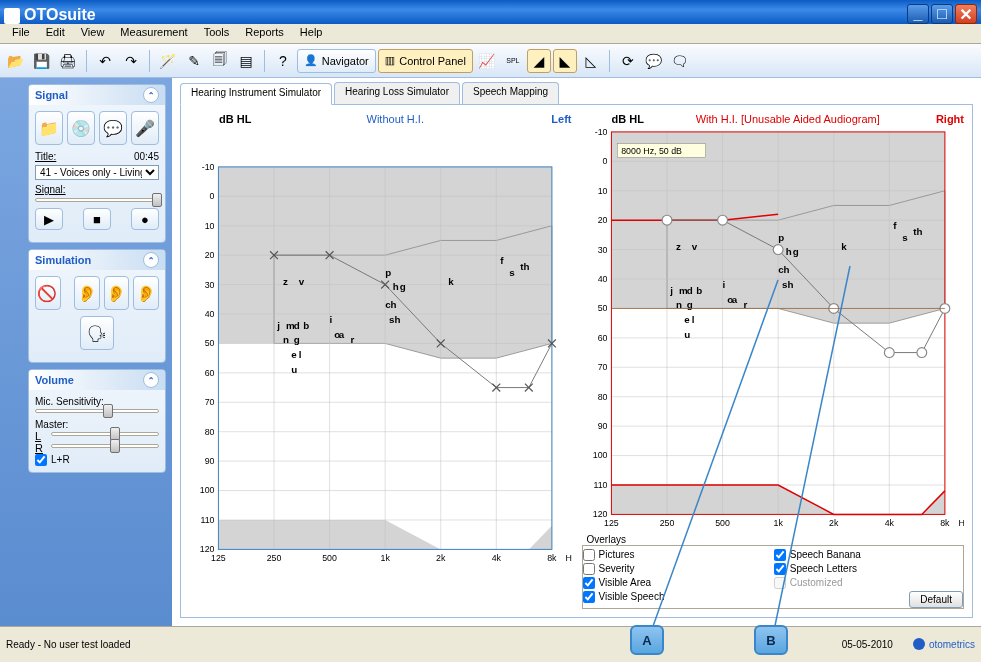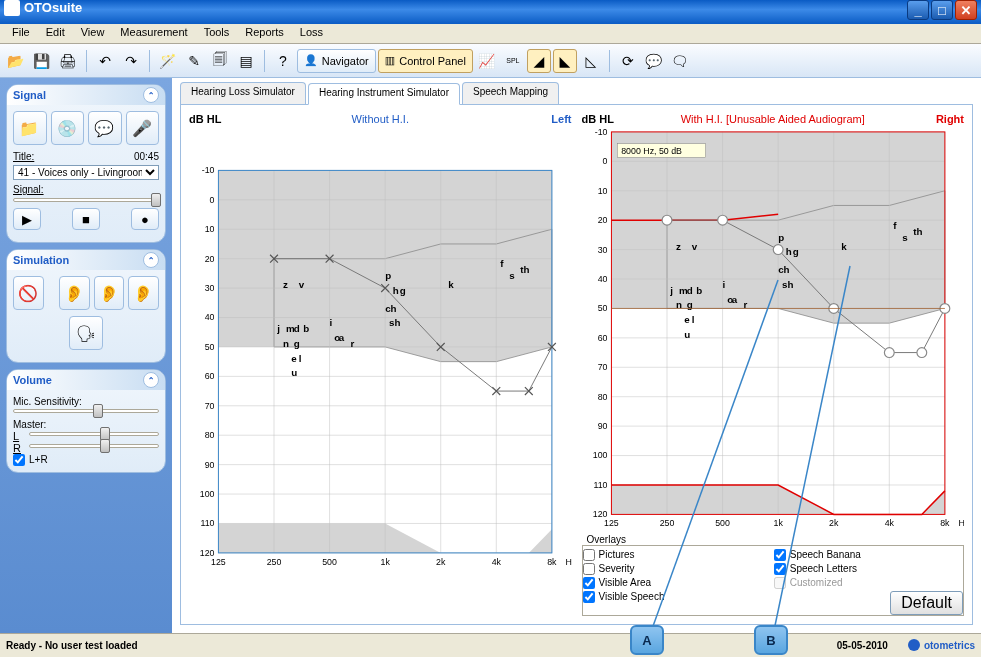--- a/index.html
+++ b/index.html
@@ -1,37 +1,37 @@
 <!DOCTYPE html>
 <html><head>
 <meta charset="utf-8">
 <style>
 * { box-sizing: border-box; margin: 0; padding: 0; }
 body { font-family: Tahoma, sans-serif; font-size: 11px; background: #fff; overflow: hidden; }
 
-.titlebar { height: 24px; background: linear-gradient(to bottom, #0a5bc4, #3c8ae8 40%, #0a5bc4); color: #fff; display: flex; align-items: flex-start; padding: 0 4px; font-size: 13px; font-weight: bold; }
+.titlebar { height: 24px; background: linear-gradient(to bottom, #0a5bc4, #3c8ae8 40%, #0a5bc4); color: #fff; display: flex; align-items: flex-end; padding: 0 4px; font-size: 16px; font-weight: bold; }
 .titlebar .title-icon { width: 16px; height: 16px; background: #fff; border-radius: 2px; margin-right: 4px; }
 .titlebar .spacer { flex: 1; }
 .titlebar .win-btn { width: 22px; height: 20px; background: linear-gradient(to bottom, #5a9eed, #1a5bb0); border: 1px solid #0a3a80; border-radius: 3px; margin-left: 2px; display: flex; align-items: center; justify-content: center; color: #fff; font-weight: bold; cursor: pointer; }
 .titlebar .win-btn.close { background: linear-gradient(to bottom, #f08060, #d04020); border-color: #a02000; }
 
 .menubar { height: 20px; background: #ece9d8; border-bottom: 1px solid #aca899; display: flex; padding: 0 4px; }
 .menubar .menu-item { padding: 2px 8px; cursor: pointer; }
 
 .toolbar { height: 34px; background: linear-gradient(to bottom, #fafcff, #d8e6f6); border-bottom: 1px solid #9ebde0; display: flex; align-items: center; padding: 2px 4px; gap: 2px; }
 .toolbar .tb-btn { width: 24px; height: 24px; border: 1px solid transparent; border-radius: 3px; display: flex; align-items: center; justify-content: center; cursor: pointer; font-size: 14px; }
 .toolbar .tb-btn.active { background: #fff0c0; border-color: #c0a060; }
 .toolbar .tb-sep { width: 1px; height: 22px; background: #9ebde0; margin: 0 4px; }
 .toolbar .tb-text-btn { height: 24px; padding: 0 6px; border: 1px solid #9ebde0; border-radius: 3px; background: linear-gradient(to bottom, #fff, #e0ecf8); display: flex; align-items: center; gap: 4px; cursor: pointer; font-size: 11px; }
 .toolbar .tb-text-btn.active { background: #fff0c0; border-color: #c0a060; }
 
 .main { display: flex; height: calc(100% - 24px - 20px - 34px - 20px); }
 
 .sidebar { width: 172px; background: linear-gradient(to bottom, #7ba6e0, #5a8cd0); padding: 6px; display: flex; flex-direction: column; gap: 6px; }
-.panel { background: linear-gradient(to bottom, #f0f6fc, #e0ecf8); border: 1px solid #9ebde0; border-radius: 12px; overflow: hidden; }
+.panel { background: linear-gradient(to bottom, #f0f6fc, #e0ecf8); border: 1px solid #9ebde0; border-radius: 4px; overflow: hidden; margin-left: 22px; }
 .panel-header { height: 20px; background: linear-gradient(to right, #fff, #c8ddf2); display: flex; align-items: center; padding: 0 6px; font-weight: bold; color: #215dc6; }
 .panel-header .collapse { margin-left: auto; width: 16px; height: 16px; background: #fff; border: 1px solid #9ebde0; border-radius: 8px; display: flex; align-items: center; justify-content: center; font-size: 8px; cursor: pointer; }
 .panel-body { padding: 6px; }
 .icon-row { display: flex; gap: 4px; margin-bottom: 6px; }
 .big-btn { width: 34px; height: 34px; background: linear-gradient(to bottom, #fff, #e0ecf8); border: 1px solid #9ebde0; border-radius: 4px; display: flex; align-items: center; justify-content: center; cursor: pointer; font-size: 16px; }
 .big-btn.small { width: 28px; height: 22px; font-size: 13px; }
 .field-row { display: flex; align-items: center; margin-bottom: 3px; font-size: 10px; }
 .field-row .lbl { flex: 1; text-decoration: underline; }
 .field-row .val { text-align: right; }
 select.combo { width: 100%; font-size: 10px; border: 1px solid #7f9db9; background: #fff; }
@@ -41,31 +41,31 @@
 .chk input { width: 12px; height: 12px; }
 
 .content { flex: 1; background: #fff; padding: 0 8px 8px 8px; display: flex; flex-direction: column; }
 .tabstrip { display: flex; height: 22px; margin-top: 4px; }
 .tab { padding: 3px 10px; background: #f0f0f0; border: 1px solid #9ebde0; border-bottom: none; border-radius: 4px 4px 0 0; margin-right: 2px; cursor: pointer; font-size: 10px; }
 .tab.active { background: #fff; border-bottom: 1px solid #fff; position: relative; top: 1px; }
 
 .charts { flex: 1; display: flex; gap: 10px; border: 1px solid #9ebde0; padding: 8px; }
 .chart-col { flex: 1; display: flex; flex-direction: column; min-width: 0; }
 .chart-title-row { display: flex; font-size: 11px; margin-bottom: 2px; }
-.chart-title-row .t-left { font-weight: bold; width: 40px; text-align: left; }
+.chart-title-row .t-left { font-weight: bold; width: 40px; text-align: left; margin-left: 30px; }
 .chart-title-row .t-mid { flex: 1; text-align: center; }
 .chart-title-row .t-right { font-weight: bold; width: 40px; text-align: right; }
 .chart-svg { width: 100%; flex: 1; }
 
 .overlays { border: 1px solid #aca899; margin-top: 6px; font-size: 10px; }
 .overlays .legend-title { position: relative; top: -12px; background: #fff; padding: 0 4px; display: inline-block; }
 .overlays-grid { display: grid; grid-template-columns: 1fr 1fr; gap: 2px; margin-top: -8px; }
-.default-btn { float: right; padding: 2px 10px; font-size: 16px; border: 1px solid #7f9db9; background: linear-gradient(to bottom,#fff,#e0e0e0); border-radius: 3px; cursor:pointer; }
-
-.statusbar { height: 24px; background: #ece9d8; border-top: 1px solid #aca899; display: flex; align-items: center; padding: 0 6px; font-size: 10px; font-weight: bold; }
+.default-btn { float: right; padding: 2px 10px; font-size: 10px; border: 1px solid #7f9db9; background: linear-gradient(to bottom,#fff,#e0e0e0); border-radius: 3px; cursor:pointer; }
+
+.statusbar { height: 36px; background: #ece9d8; border-top: 1px solid #aca899; display: flex; align-items: center; padding: 0 6px; font-size: 10px; }
 .statusbar .spacer { flex: 1; }
 .statusbar .brand { display: flex; align-items: center; gap: 4px; color: #215dc6; }
 .statusbar .brand-icon { width: 12px; height: 12px; background: #215dc6; border-radius: 6px; }
 
 .callouts { position: absolute; left: 0; top: 0; width: 100%; height: 100%; pointer-events: none; }
 .callout-box { position: absolute; width: 34px; height: 30px; background: linear-gradient(to bottom, #8ec4f0, #5aa6e0); border: 2px solid #3a86c8; border-radius: 6px; display: flex; align-items: center; justify-content: center; font-weight: bold; color: #0a2a50; font-size: 13px; }
 
 svg .grid-line { stroke: #c0c0c0; stroke-width: 0.5; }
 svg .shade { fill: #b8b8b8; opacity: 0.6; }
 svg .axis-text { font-size: 9px; fill: #000; }
@@ -91,21 +91,21 @@
   <div class="win-btn close">✕</div>
 </div>
 
 <div class="menubar">
   <div class="menu-item">File</div>
   <div class="menu-item">Edit</div>
   <div class="menu-item">View</div>
   <div class="menu-item">Measurement</div>
   <div class="menu-item">Tools</div>
   <div class="menu-item">Reports</div>
-  <div class="menu-item">Loss</div>
+  <div class="menu-item">Help</div>
 </div>
 
 <div class="toolbar">
   <div class="tb-btn">📂</div>
   <div class="tb-btn">💾</div>
   <div class="tb-btn">🖨</div>
   <div class="tb-sep"></div>
   <div class="tb-btn">↶</div>
   <div class="tb-btn">↷</div>
   <div class="tb-sep"></div>
@@ -216,22 +216,22 @@
             <input type="checkbox" checked="" style="">
             <span>L+R</span>
           </label>
       </div>
     </div>
 
   </div>
 
   <div class="content">
     <div class="tabstrip">
+      <div class="tab active">Hearing Instrument Simulator</div>
       <div class="tab">Hearing Loss Simulator</div>
-      <div class="tab active">Hearing Instrument Simulator</div>
       <div class="tab">Speech Mapping</div>
     </div>
 
     <div class="charts">
       <div class="chart-col">
         <div class="chart-title-row">
           <span class="t-left">dB HL</span>
           <span class="t-mid" style="color:#215dc6;">Without H.I.</span>
           <span class="t-right" style="color:#215dc6;">Left</span>
         </div>

